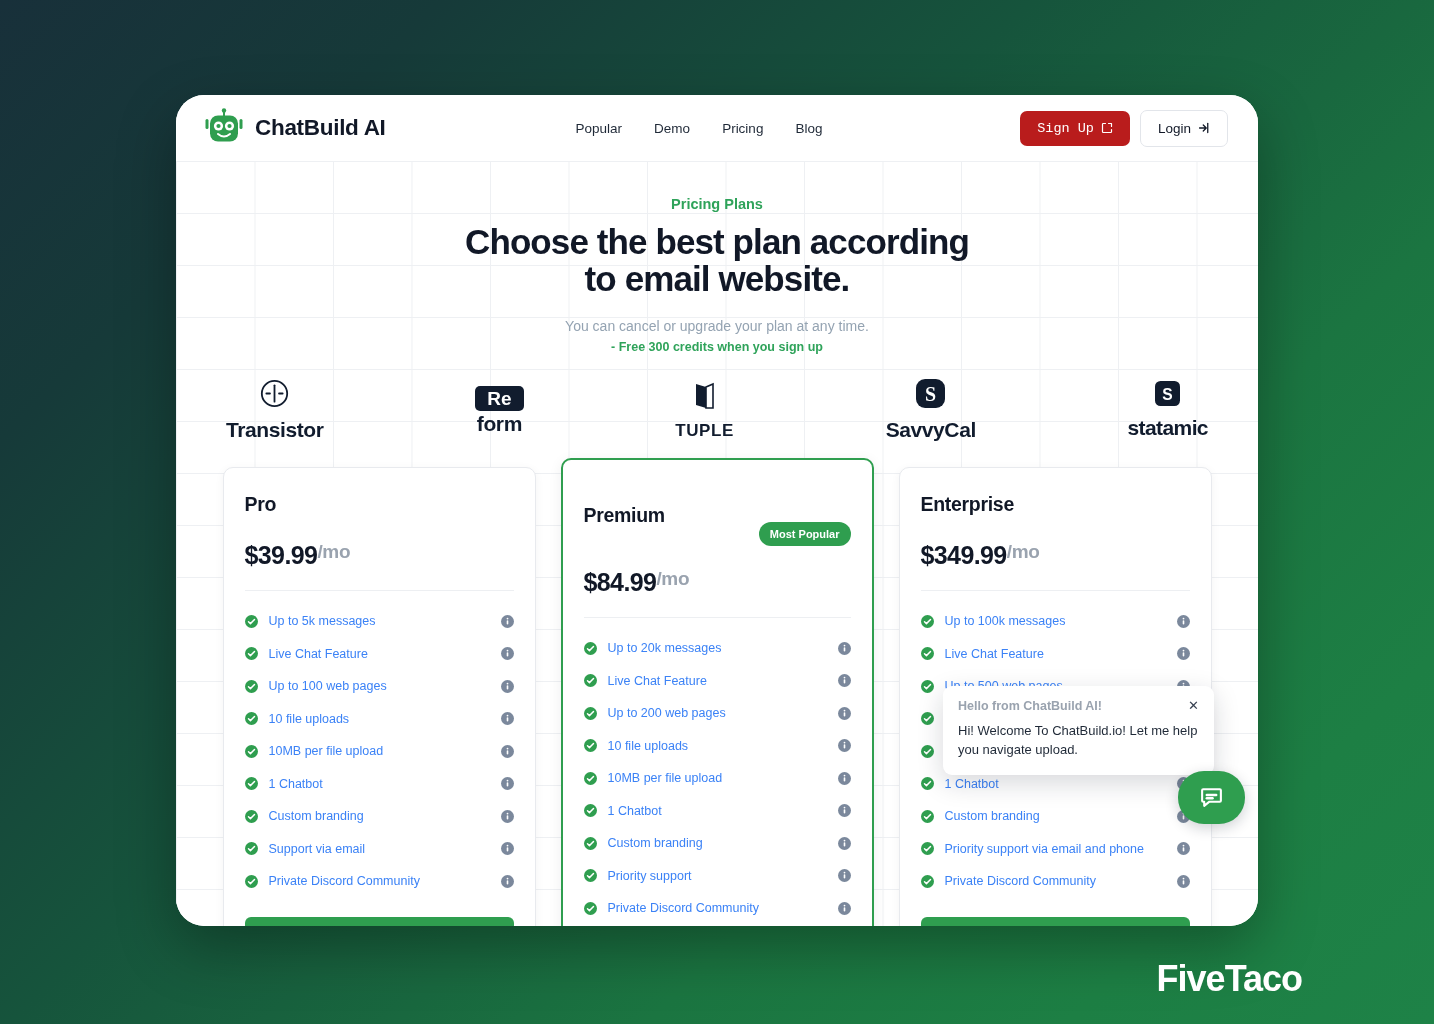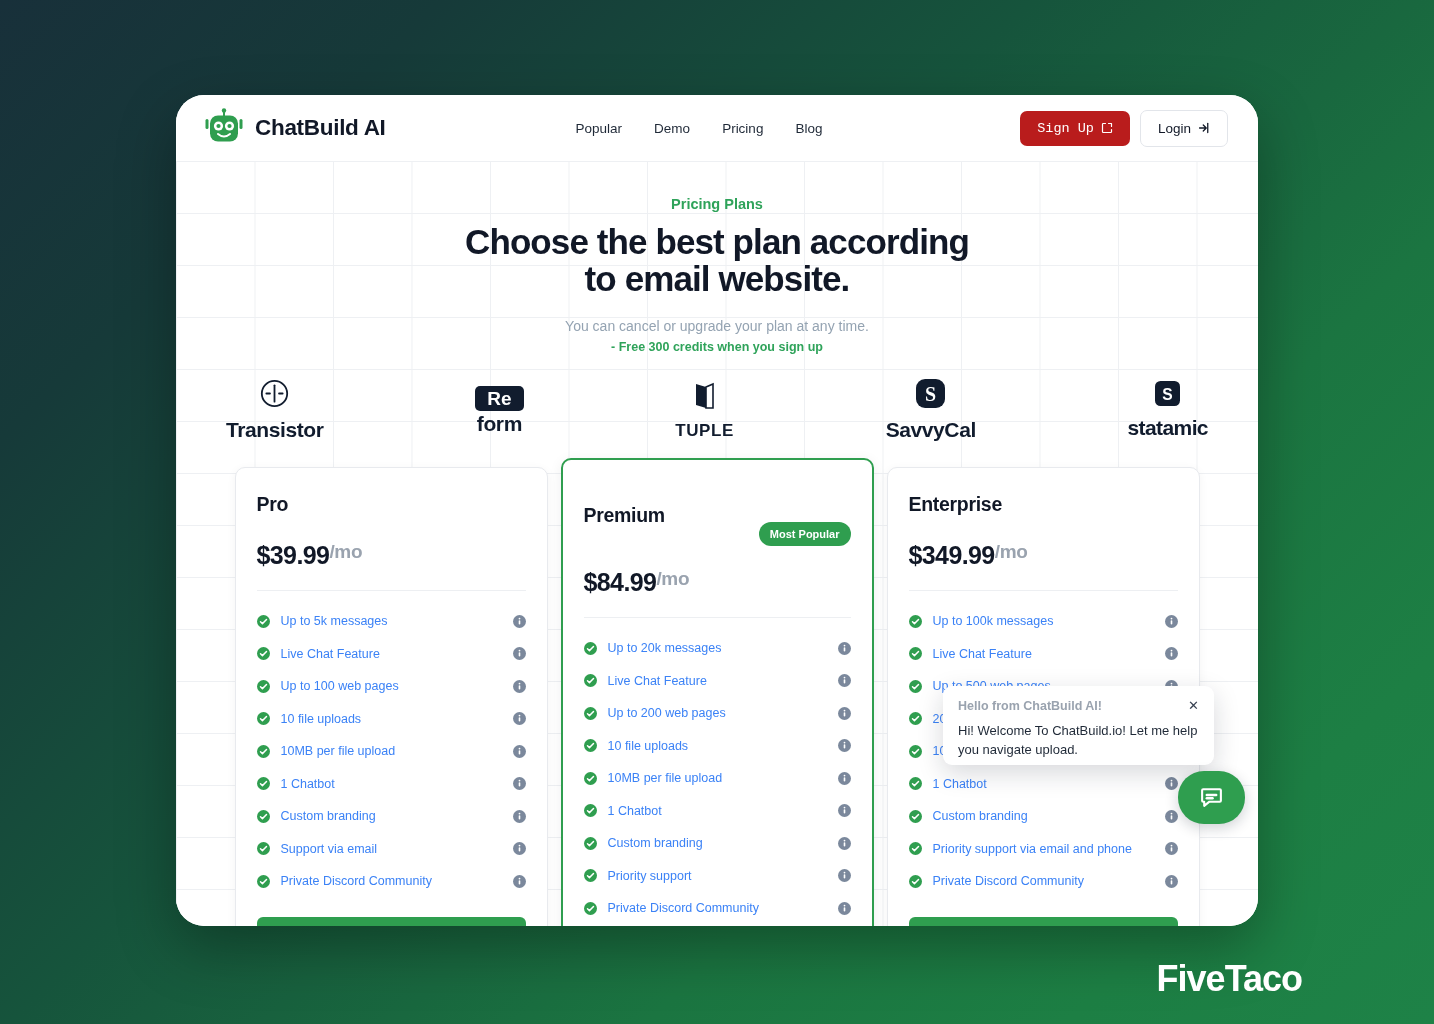--- a/index.html
+++ b/index.html
@@ -170,21 +170,21 @@
     line-height: 1.12;
   }
   .reform-wrap { display:flex; align-items:center; gap:1px; }
 
   
   .cards {
     margin-top: 28px;
     display: flex;
     justify-content: center;
     align-items: flex-start;
-    gap: 13px;
+    gap: 25px;
     position: relative;
     z-index: 2;
   }
   .card {
     width: 313px;
     background: #fff;
     border-radius: 10px;
     border: 1px solid #e8eaee;
     padding: 22px 21px 20px;
     box-shadow: 0 2px 10px rgba(15,23,42,.05);
@@ -275,21 +275,21 @@
 
   
   .chat-popup {
     position: absolute;
     left: 767px;
     top: 525px;
     width: 271px;
     background: #fff;
     border-radius: 9px;
     box-shadow: 0 8px 26px rgba(15,23,42,.17);
-    padding: 13px 15px 6px;
+    padding: 13px 15px 16px;
     z-index: 40;
   }
   .chat-popup-head {
     display: flex;
     align-items: flex-start;
     justify-content: space-between;
   }
   .chat-popup-title {
     font-size: 12.5px;
     font-weight: bold;

